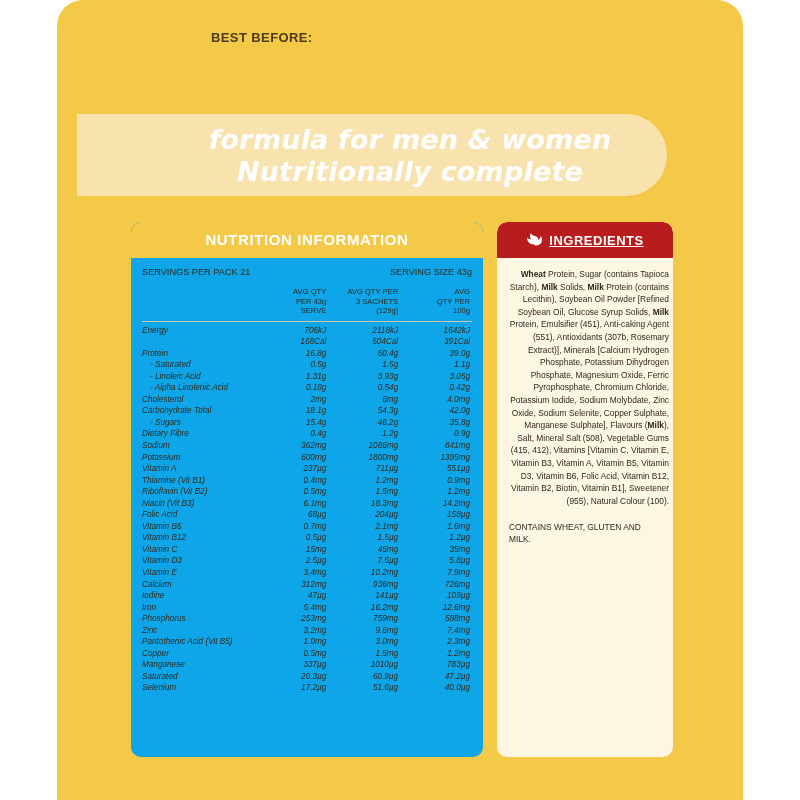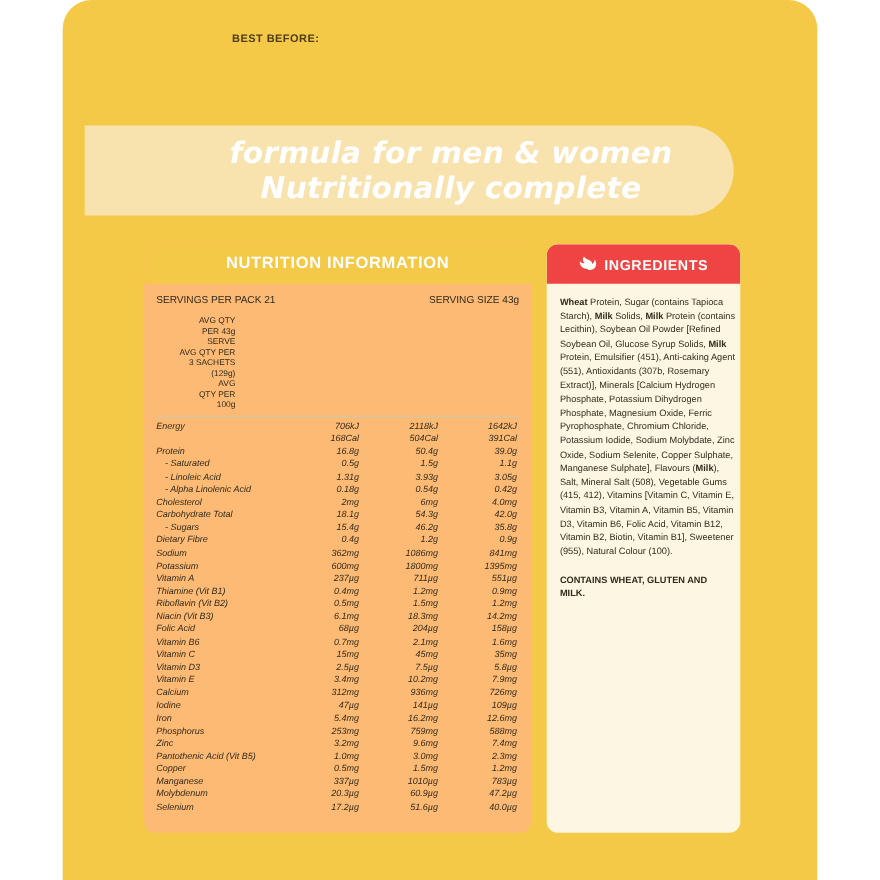--- a/index.html
+++ b/index.html
@@ -20,21 +20,21 @@
     position: absolute;
     left: 57px; top: 0px;
     width: 686px; height: 800px;
     background: #f3c947;
     border-radius: 26px 26px 0 0;
   }
   
   .best-before {
     position: absolute;
     left: 167px; top: 30px;
-    font-size: 10px;
+    font-size: 13px;
     font-weight: bold;
     letter-spacing: .4px;
     color: #4d3c14;
     padding-left: 44px;
   }
   
   .banner {
     position: absolute;
     left: 77px; top: 114px;
     width: 590px; height: 82px;
@@ -52,21 +52,21 @@
     font-size: 27px;
     line-height: 32px;
     letter-spacing: .2px;
     font-family: "DejaVu Sans", sans-serif;
   }
   
   .nutrition-card {
     position: absolute;
     left: 131px; top: 222px;
     width: 352px; height: 535px;
-    background: #fdba74;
+    background: #0ea5e9;
     border-radius: 10px;
     overflow: hidden;
   }
   .nutrition-title {
     height: 36px;
     line-height: 36px;
     text-align: center;
     color: #ffffff;
     font-size: 15px;
     font-weight: bold;
@@ -81,21 +81,20 @@
     color: #2f2a1c;
     padding: 9px 11px 4px 11px;
     align-items: flex-end;
   }
   .hdr-row {
     display: flex;
     font-size: 7.6px;
     color: #2f2a1c;
     padding: 6px 11px 3px 11px;
     line-height: 9.5px;
-    flex-direction: column;
   }
   .hdr-row .c0 { width: 118px; }
   .hdr-row .c { width: 74px; text-align: right; padding-right: 2px; }
   .rule {
     height: 1px;
     background: #cfc7ad;
     margin: 2px 11px 3px 11px;
   }
   .nut-table {
     padding: 0 11px;
@@ -115,45 +114,46 @@
   .ing-card {
     position: absolute;
     left: 497px; top: 222px;
     width: 176px; height: 535px;
     background: #fdf6e3;
     border-radius: 10px;
     overflow: hidden;
   }
   .ing-title {
     height: 36px;
-    background: #ef4444;
+    background: #b91c1c;
     border-radius: 10px 10px 0 0;
     display: flex;
     align-items: center;
     justify-content: center;
     gap: 6px;
     color: #ffffff;
     font-size: 13px;
     font-weight: bold;
     letter-spacing: .5px;
+    text-decoration: underline;
   }
   .leaf-icon { display: block; }
   .ing-body {
     padding: 10px 4px 0 12px;
     font-size: 8.4px;
     line-height: 12.6px;
     color: #2f2a1c;
-    text-align: left;
+    text-align: right;
   }
   .ing-body b { font-weight: bold; }
   .contains {
     padding: 14px 12px 0 12px;
     font-size: 8.4px;
     line-height: 12.2px;
-    font-weight: bold;
+    font-weight: normal;
     color: #2f2a1c;
   }
 </style>
 </head>
 <body>
 
 <div id="page">
 
   <div class="pack"></div>
 
@@ -297,20 +297,26 @@
           <div class="c">204µg</div>
           <div class="c">158µg</div>
         </div>
         <div class="nut-row">
           <div class="c0">Vitamin B6</div>
           <div class="c">0.7mg</div>
           <div class="c">2.1mg</div>
           <div class="c">1.6mg</div>
         </div>
         <div class="nut-row">
+          <div class="c0">Vitamin B12</div>
+          <div class="c">0.5µg</div>
+          <div class="c">1.5µg</div>
+          <div class="c">1.2µg</div>
+        </div>
+        <div class="nut-row">
           <div class="c0">Vitamin C</div>
           <div class="c">15mg</div>
           <div class="c">45mg</div>
           <div class="c">35mg</div>
         </div>
         <div class="nut-row">
           <div class="c0">Vitamin D3</div>
           <div class="c">2.5µg</div>
           <div class="c">7.5µg</div>
           <div class="c">5.8µg</div>
@@ -363,21 +369,21 @@
           <div class="c">1.5mg</div>
           <div class="c">1.2mg</div>
         </div>
         <div class="nut-row">
           <div class="c0">Manganese</div>
           <div class="c">337µg</div>
           <div class="c">1010µg</div>
           <div class="c">783µg</div>
         </div>
         <div class="nut-row">
-          <div class="c0">Molybdenum</div>
+          <div class="c0">Saturated</div>
           <div class="c">20.3µg</div>
           <div class="c">60.9µg</div>
           <div class="c">47.2µg</div>
         </div>
         <div class="nut-row">
           <div class="c0">Selenium</div>
           <div class="c">17.2µg</div>
           <div class="c">51.6µg</div>
           <div class="c">40.0µg</div>
         </div>

